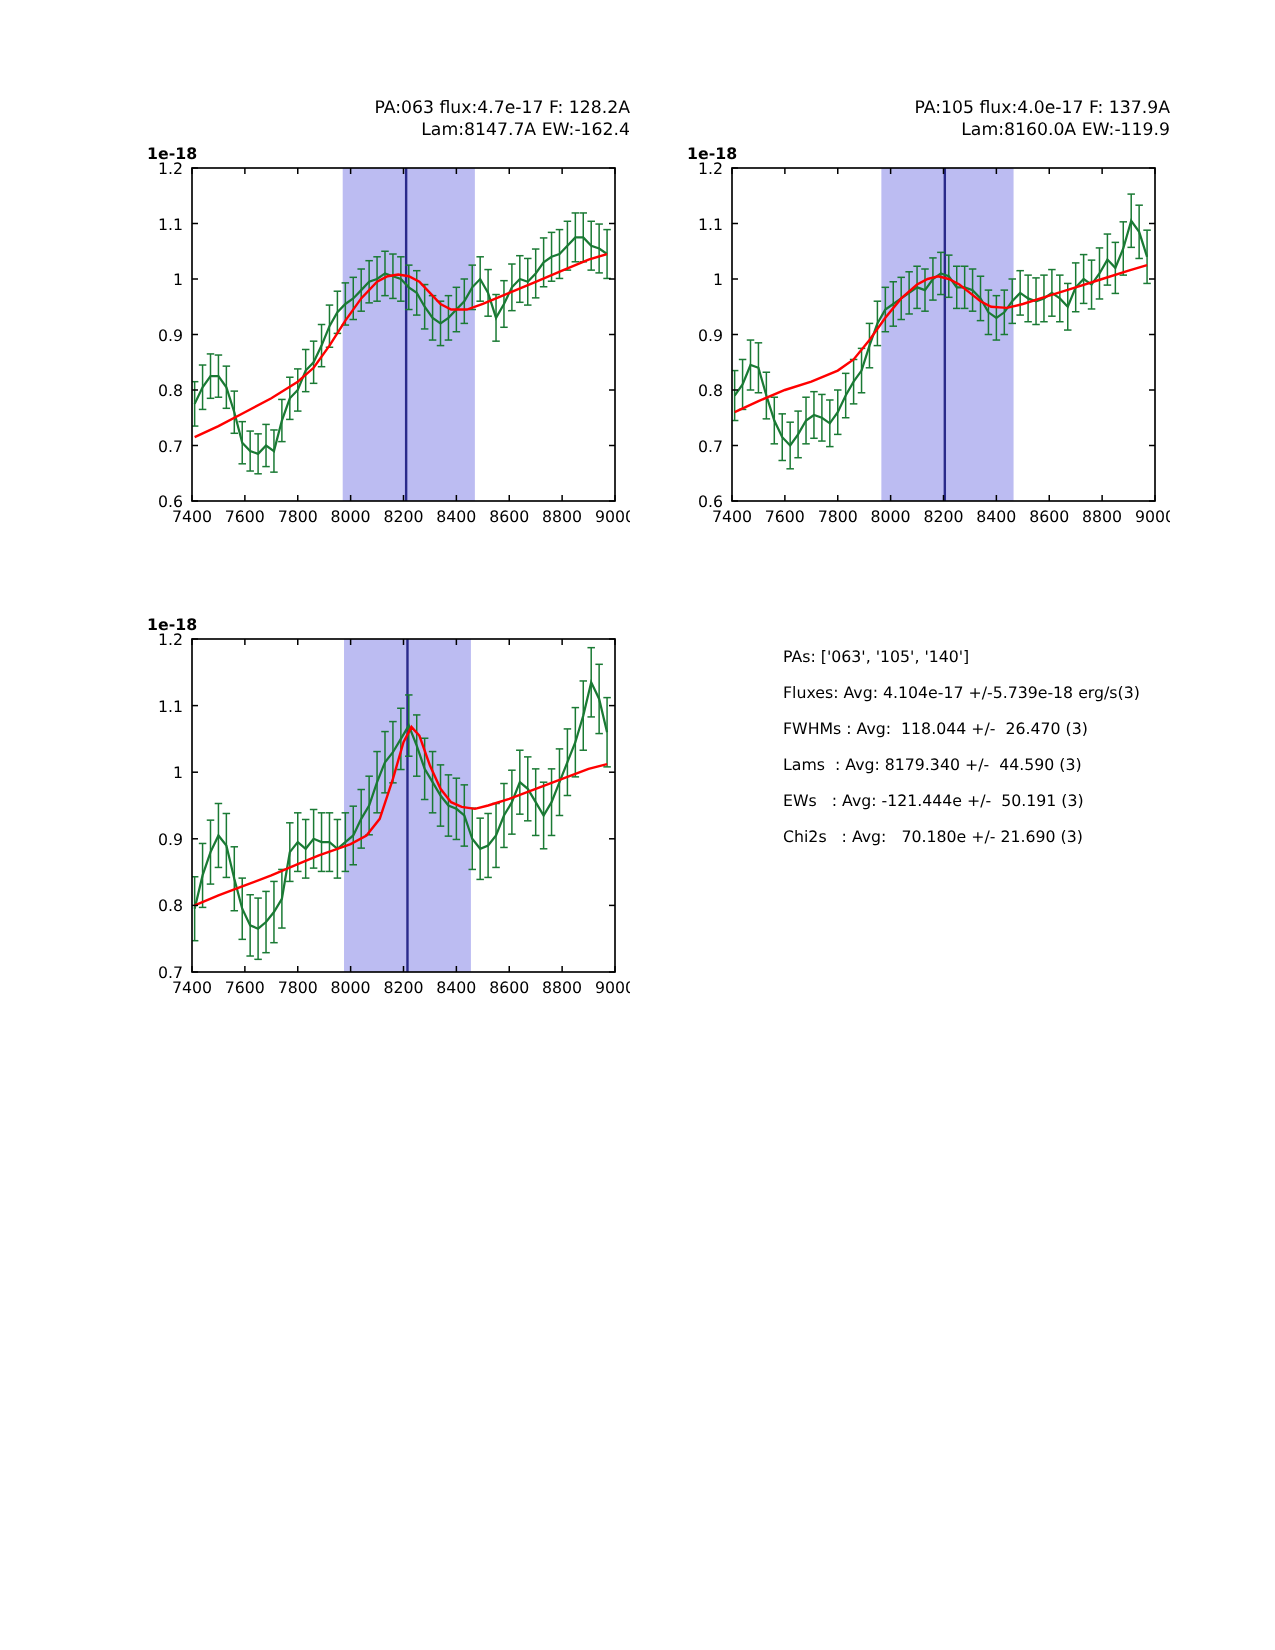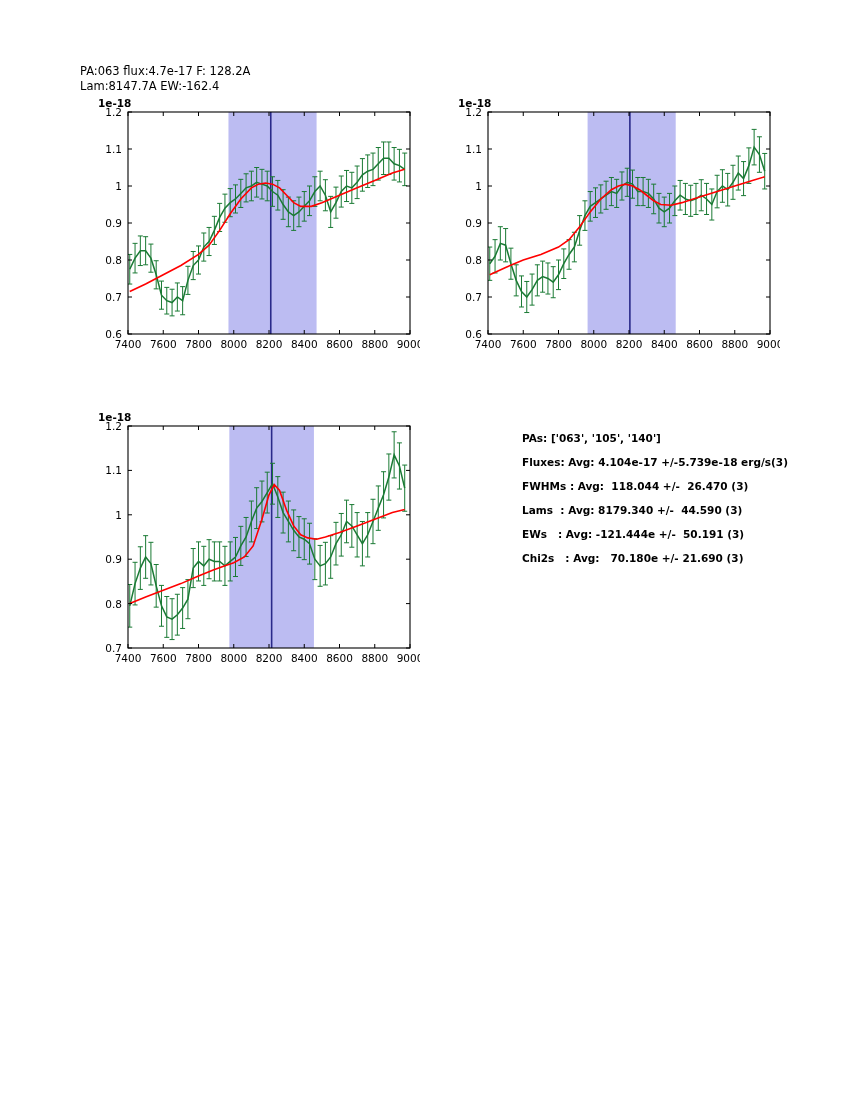--- a/index.html
+++ b/index.html
@@ -16,40 +16,39 @@
     overflow: hidden;
   }
   .panel {
     position: absolute;
   }
   .panel-title {
     position: absolute;
     left: 0;
     top: 0;
     width: 100%;
-    text-align: left;
+    text-align: right;
     font-size: 11.5px;
     line-height: 15px;
     color: #000;
     white-space: pre-line;
   }
   .exp-label {
     position: absolute;
     font-size: 10.5px;
     color: #000;
     font-weight: bold;
   }
   svg {
     display: block;
   }
   .stats-block {
     position: absolute;
     font-size: 10.5px;
     color: #000;
-    font-weight: bold;
   }
   .stats-line {
     margin-bottom: 12px;
     white-space: pre;
     font-family: "DejaVu Sans", sans-serif;
   }
   .tick-lbl {
     font-size: 10.5px;
     fill: #000;
     font-family: "DejaVu Sans", sans-serif;
@@ -278,20 +277,22 @@
       <line x1="48" y1="84.99999999999994" x2="52" y2="84.99999999999994" stroke="#000000" stroke-width="1"></line>
       <line x1="330" y1="84.99999999999994" x2="326" y2="84.99999999999994" stroke="#000000" stroke-width="1"></line>
       <text x="42" y="88.99999999999994" text-anchor="end" class="tick-lbl">1.1</text>
       <line x1="48" y1="48" x2="52" y2="48" stroke="#000000" stroke-width="1"></line>
       <line x1="330" y1="48" x2="326" y2="48" stroke="#000000" stroke-width="1"></line>
       <text x="42" y="52" text-anchor="end" class="tick-lbl">1.2</text>
     </svg>
 </div>
 
 <div class="panel" style="left:440px; top:64px; width:340px; height:310px;">
+  <div class="panel-title">PA:105 flux:4.0e-17 F: 137.9A
+Lam:8160.0A EW:-119.9</div>
   <div class="exp-label" style="left:18px; top:33px;">1e-18</div>
   <svg id="svg-pa105" width="340" height="310">
       <rect x="147.58125" y="48" width="88.125" height="222" fill="#b0b0f0" fill-opacity="0.85" stroke="none"></rect>
       <line x1="189.88125000000002" y1="48" x2="189.88125000000002" y2="270" stroke="#2a2a8a" stroke-width="1.6"></line>
       <g>
         <line x1="49.7625" y1="183.04999999999995" x2="49.7625" y2="216.35" stroke="#1a7a34" stroke-width="1"></line>
         <line x1="47.2625" y1="183.04999999999995" x2="52.2625" y2="183.04999999999995" stroke="#1a7a34" stroke-width="1"></line>
         <line x1="47.2625" y1="216.35" x2="52.2625" y2="216.35" stroke="#1a7a34" stroke-width="1"></line>
         <line x1="55.05" y1="175.64999999999995" x2="55.05" y2="208.95" stroke="#1a7a34" stroke-width="1"></line>
         <line x1="52.55" y1="175.64999999999995" x2="57.55" y2="175.64999999999995" stroke="#1a7a34" stroke-width="1"></line>

